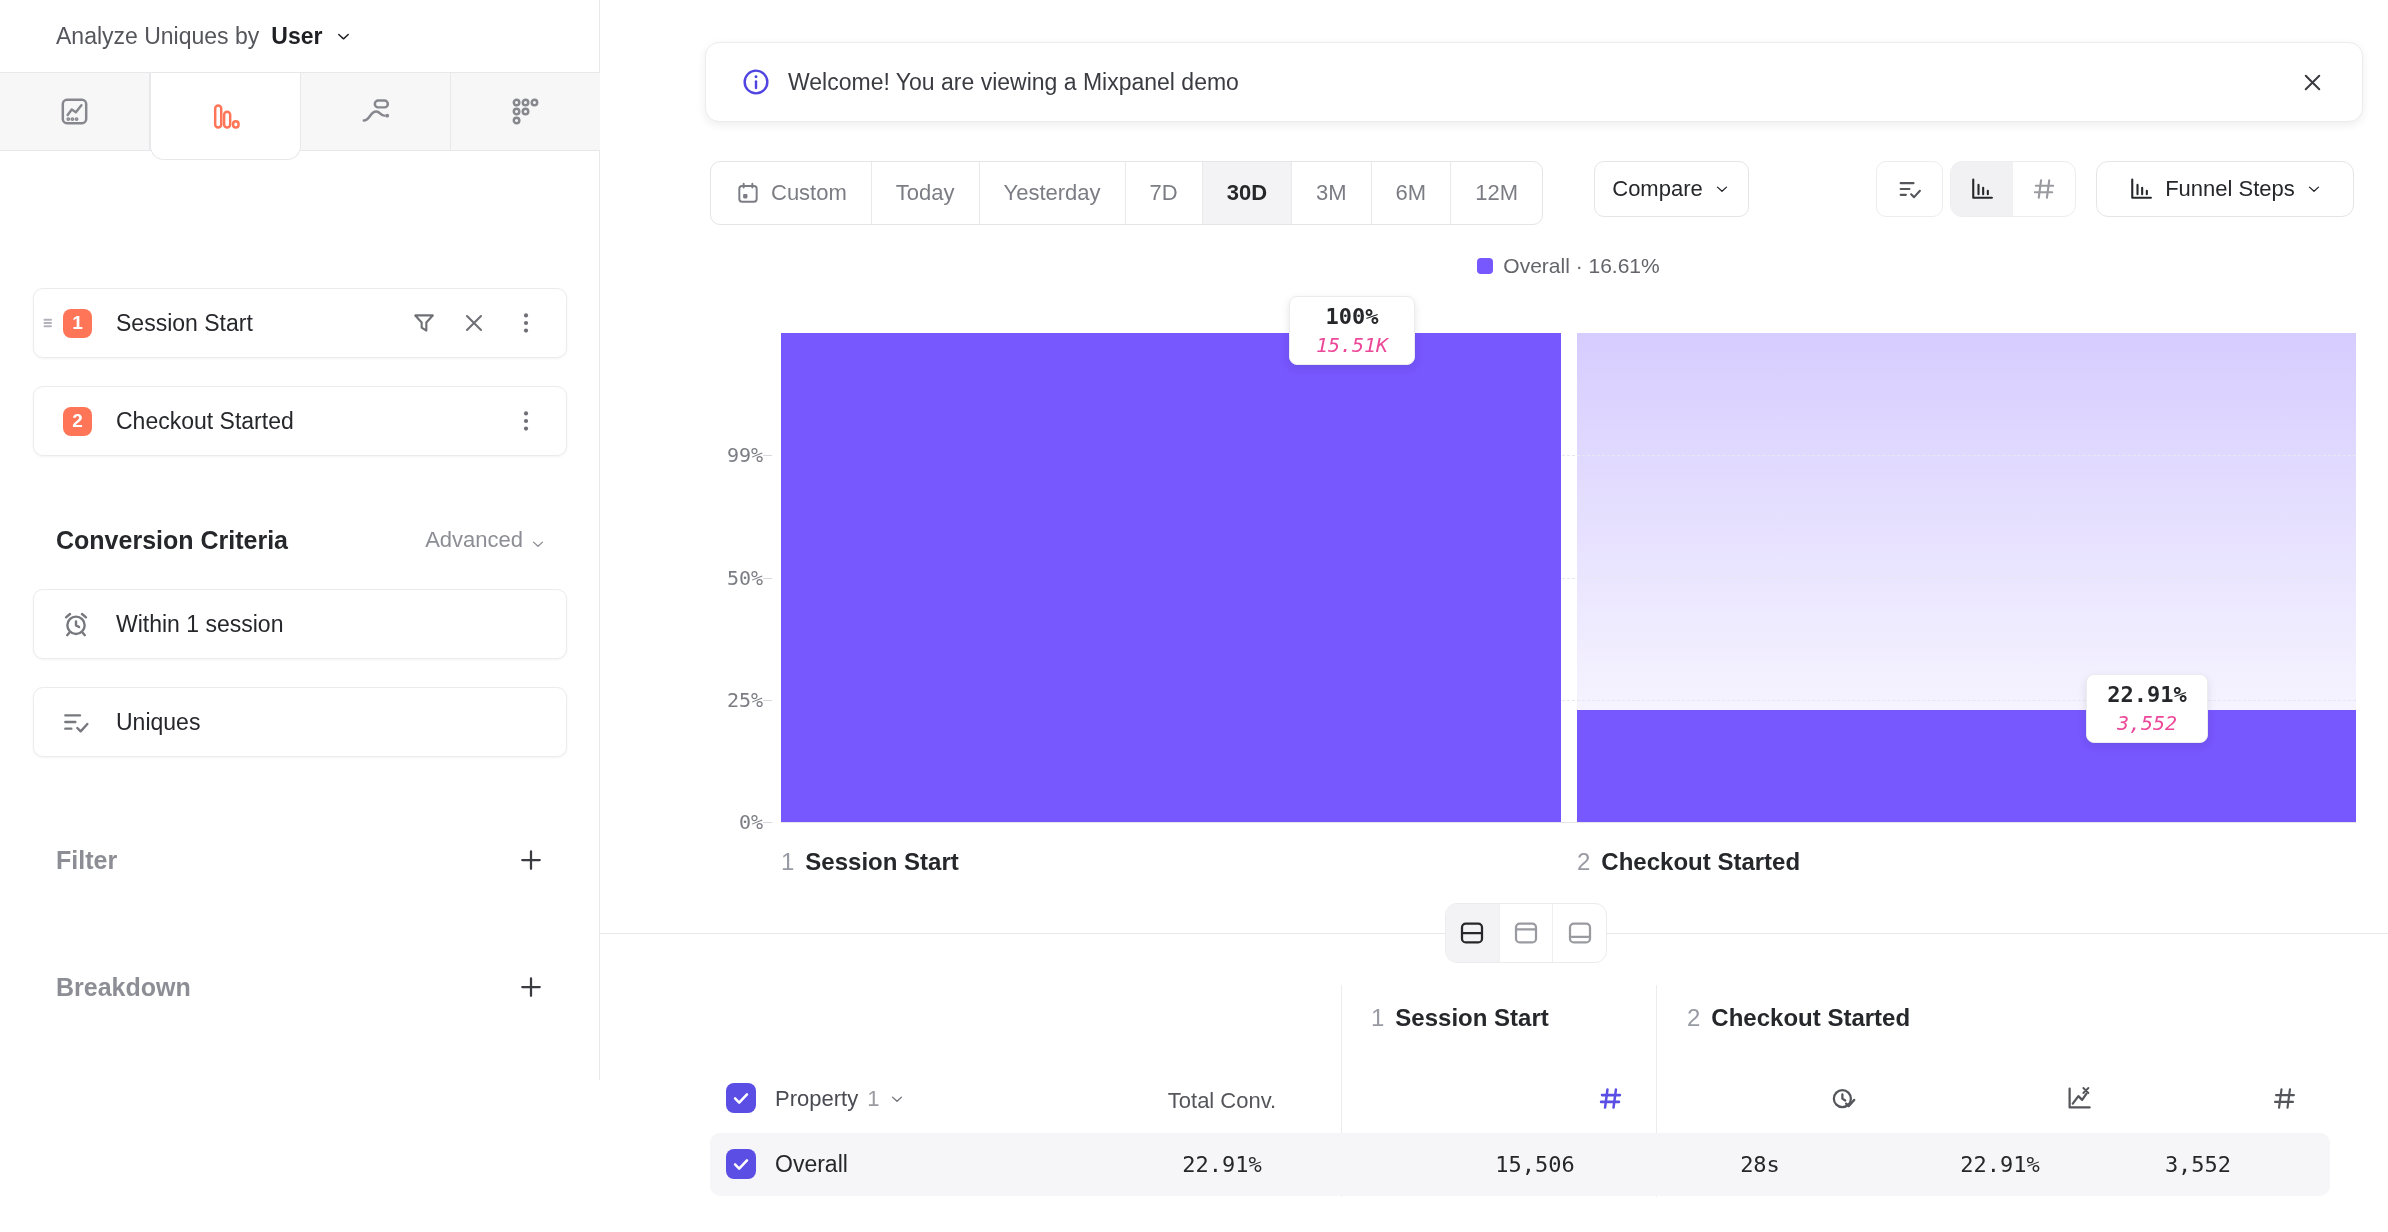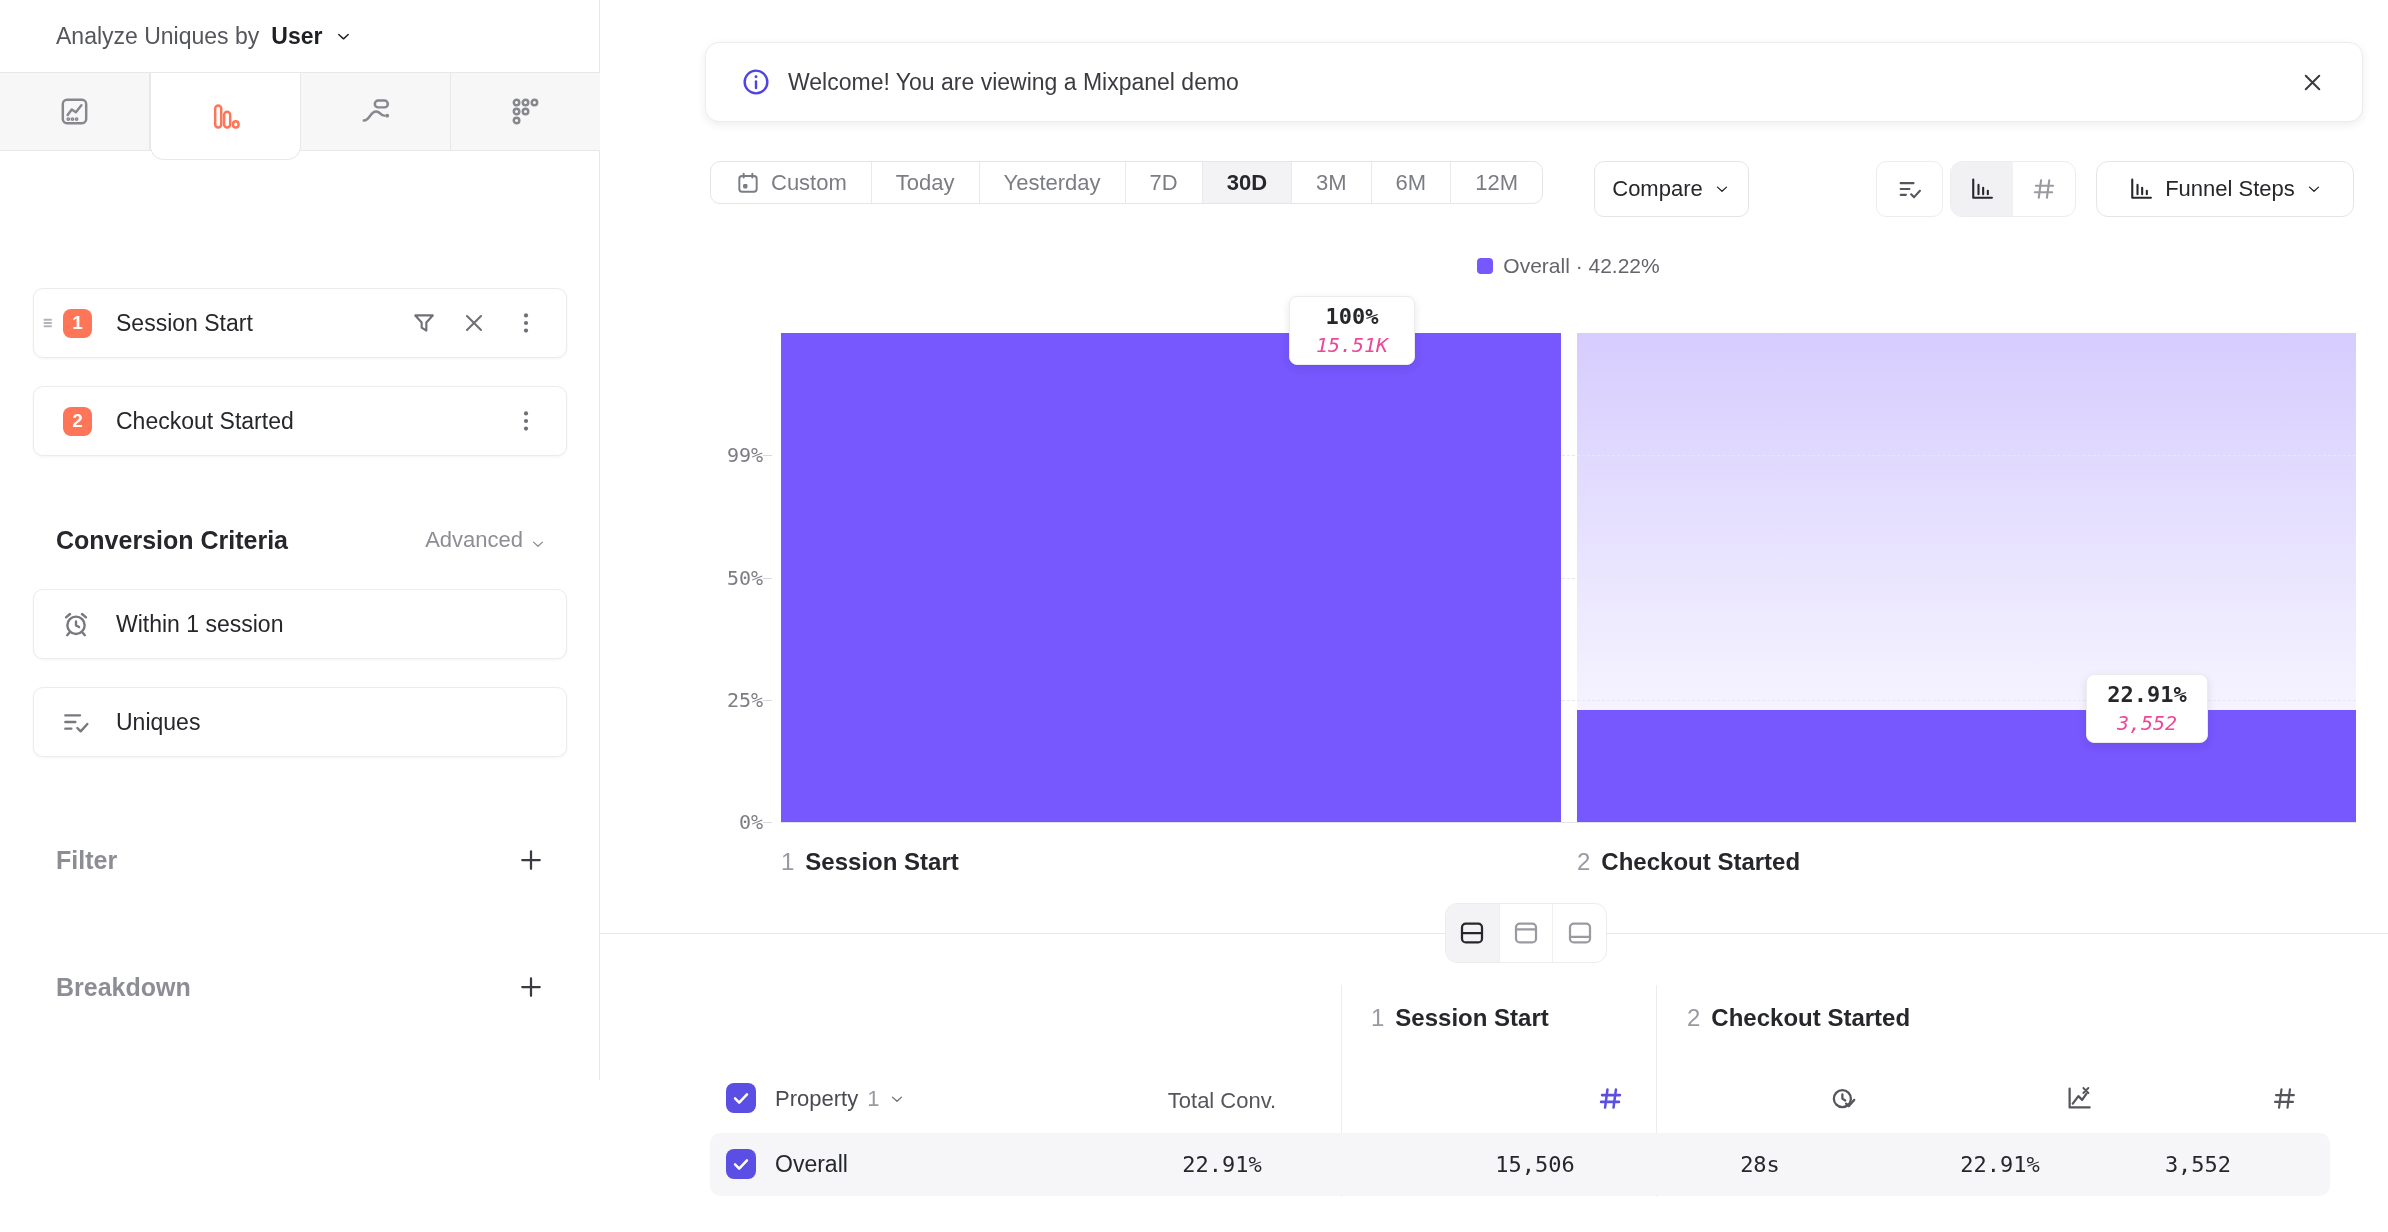--- a/index.html
+++ b/index.html
@@ -46,21 +46,21 @@
 
   
   #main { position:absolute; left:600px; top:0; width:1788px; height:1232px; background:#fff; }
   #banner { position:absolute; left:105px; top:42px; width:1658px; height:80px;
     background:#fff; border:1px solid #ececef; border-radius:14px;
     box-shadow:0 3px 10px rgba(20,20,43,0.07); display:flex; align-items:center; }
   #banner .msg { position:absolute; left:82px; font-size:23px; color:#3b3c42; }
   #banner .info { position:absolute; left:34px; color:#4f44e0; }
   #banner .close { position:absolute; right:36px; color:#3a3b40; cursor:pointer; }
 
-  .daterange { position:absolute; left:110px; top:161px; height:43px; display:flex;
+  .daterange { position:absolute; left:110px; top:161px; height:64px; display:flex;
     border:1px solid #e5e5e8; border-radius:10px; background:#fff; overflow:hidden; }
   .dseg { display:flex; align-items:center; justify-content:center; gap:10px;
     padding:0 24px; font-size:22px; color:#7c7d84; border-right:1px solid #e9e9ec;
     cursor:pointer; white-space:nowrap; }
   .dseg:last-child { border-right:none; }
   .dseg.active { background:#f3f3f5; color:#26272b; font-weight:700; }
   .btn { position:absolute; top:161px; height:56px; background:#fff;
     border:1px solid #e5e5e8; border-radius:10px; display:flex; align-items:center;
     justify-content:center; gap:10px; font-size:22px; color:#26272b; cursor:pointer; }
   .seg2 { position:absolute; top:161px; height:56px; border:1px solid #ededf0;
@@ -412,21 +412,21 @@
         <use href="#i-barchart"></use>
       </svg>
     <span>Funnel Steps</span>
     <svg class="ic" width="18" height="18">
         <use href="#i-chevron"></use>
       </svg>
   </div>
 
   <div class="legend">
     <span class="sw" style="background: rgb(119, 87, 254);"></span>
-    <span>Overall · 42.22%</span>
+    <span>Overall · 16.61%</span>
   </div>
 
   <div id="plot">
 
     <div class="grid" style="top:25%"></div>
     <div class="grid" style="top:50%"></div>
     <div class="grid" style="top:75%"></div>
     <div class="tickmark" style="top:25%"></div>
     <div class="tickmark" style="top:50%"></div>
     <div class="tickmark" style="top:75%"></div>

